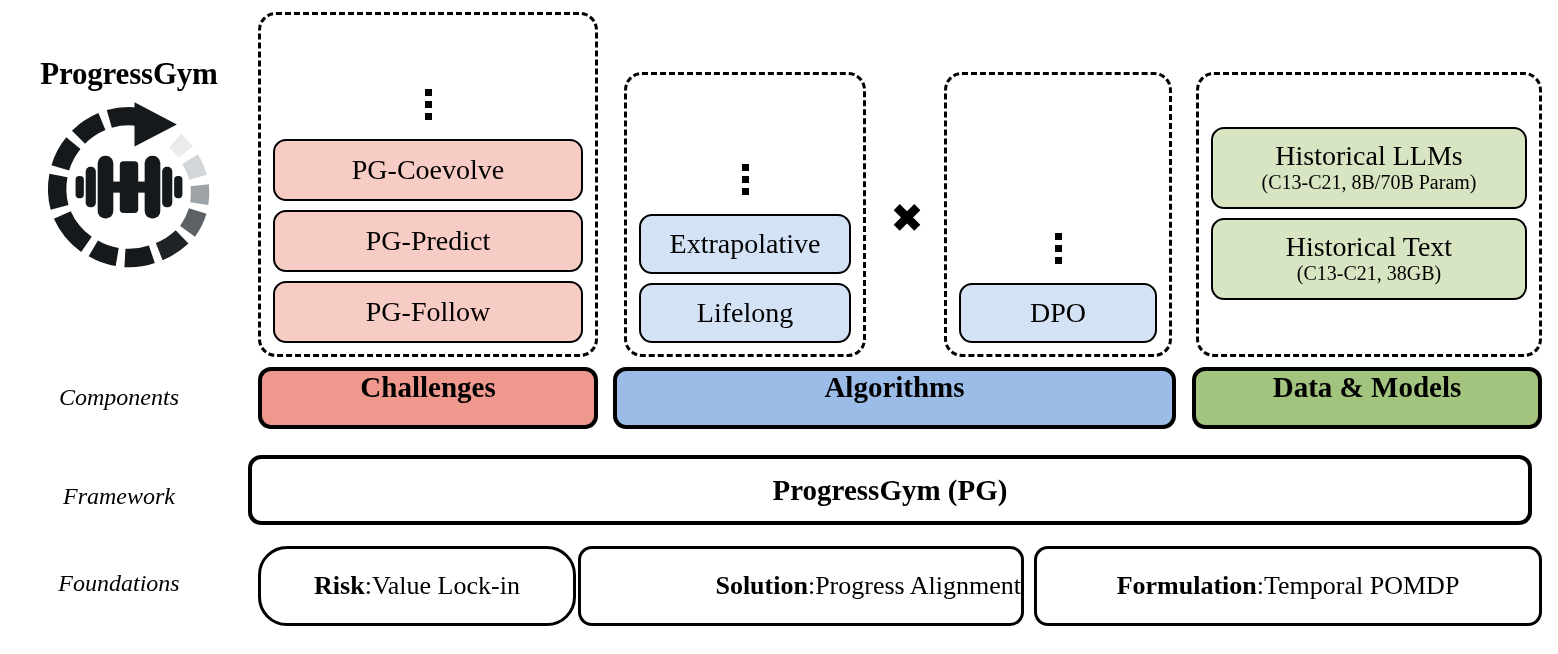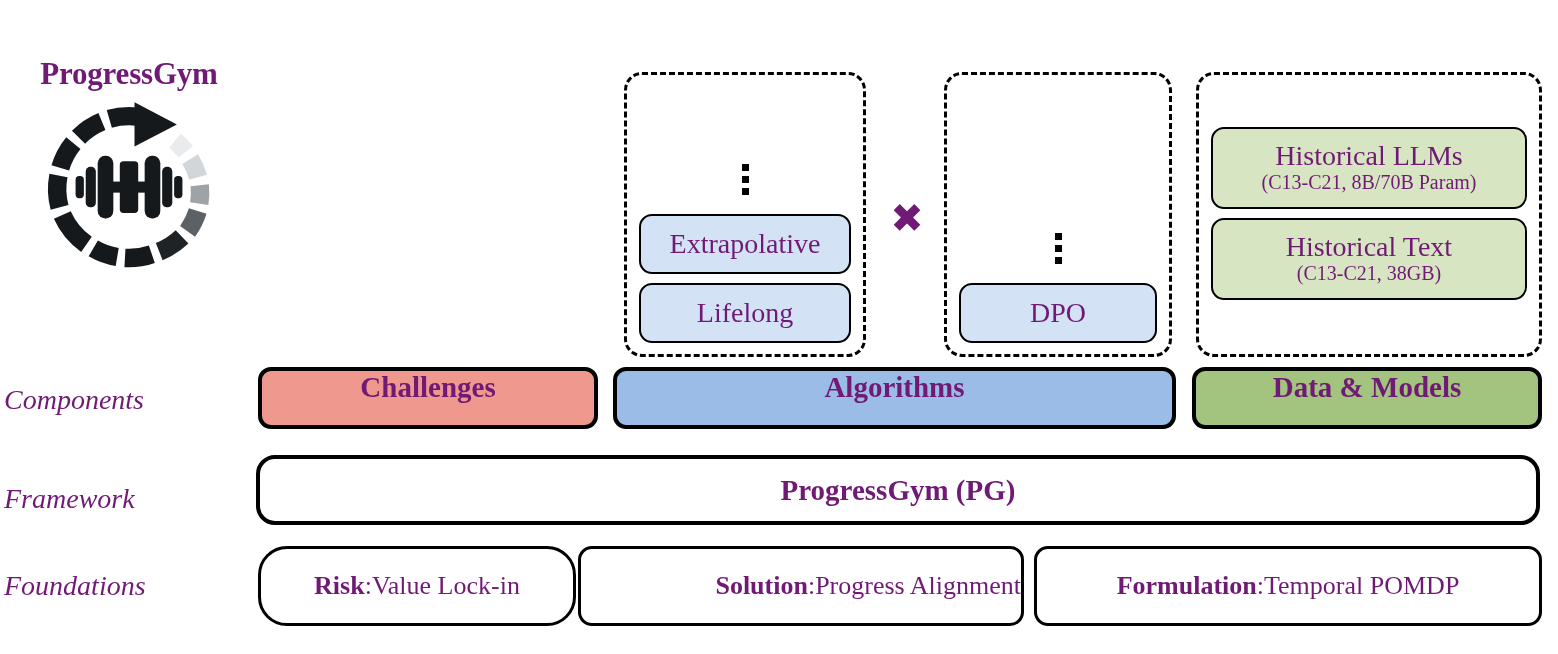--- a/index.html
+++ b/index.html
@@ -6,21 +6,21 @@
     margin: 0;
     padding: 0;
     background: #ffffff;
   }
   #canvas {
     position: relative;
     width: 1558px;
     height: 654px;
     background: #ffffff;
     font-family: "Liberation Serif", "DejaVu Serif", serif;
-    color: #701a75;
+    color: #000000;
     overflow: hidden;
   }
 
   
   #brand {
     position: absolute;
     left: 14px;
     top: 58px;
     width: 230px;
     text-align: center;
@@ -38,23 +38,23 @@
     width: 190px;
     height: 175px;
     margin-left: auto;
     margin-right: auto;
   }
 
   
   .row-label {
     position: absolute;
     font-style: italic;
-    font-size: 28px;
+    font-size: 24px;
     font-family: "Liberation Serif", "DejaVu Serif", serif;
-    text-align: left;
+    text-align: center;
     width: 230px;
     left: 4px;
     white-space: nowrap;
   }
   #label-components { top: 384px; }
   #label-framework  { top: 483px; }
   #label-foundations{ top: 570px; }
 
   
   .dashed-group {
@@ -164,26 +164,26 @@
     top: 367px;
   }
   #bar-challenges { left: 258px; width: 340px; background: #EF998E; }
   #bar-algorithms { left: 613px; width: 563px; background: #9CBCE8; }
   #bar-data       { left: 1192px; width: 350px; background: #A3C47E; }
 
   
   #bar-framework {
     position: absolute;
     box-sizing: border-box;
-    left: 256px;
+    left: 248px;
     top: 455px;
     width: 1284px;
     height: 70px;
     border: 4px solid #000000;
-    border-radius: 19px;
+    border-radius: 13px;
     background: #ffffff;
     display: flex;
     align-items: center;
     justify-content: center;
     font-weight: bold;
     font-size: 29px;
   }
 
   
   .found-box {
@@ -245,20 +245,36 @@
           </g>
         </g>
       </svg>
     </div>
   </div>
 
   <div class="row-label" id="label-components">Components</div>
   <div class="row-label" id="label-framework">Framework</div>
   <div class="row-label" id="label-foundations">Foundations</div>
 
+  <div class="dashed-group" id="group-challenges">
+    <div class="dots">
+        <span></span>
+        <span></span>
+        <span></span>
+      </div>
+    <div class="chip chip-pink">
+      <div class="chip-title">PG-Coevolve</div>
+    </div>
+    <div class="chip chip-pink">
+      <div class="chip-title">PG-Predict</div>
+    </div>
+    <div class="chip chip-pink">
+      <div class="chip-title">PG-Follow</div>
+    </div>
+  </div>
 
   <div class="dashed-group" id="group-algo-paradigm">
     <div class="dots">
         <span></span>
         <span></span>
         <span></span>
       </div>
     <div class="chip chip-blue">
       <div class="chip-title">Extrapolative</div>
     </div>

